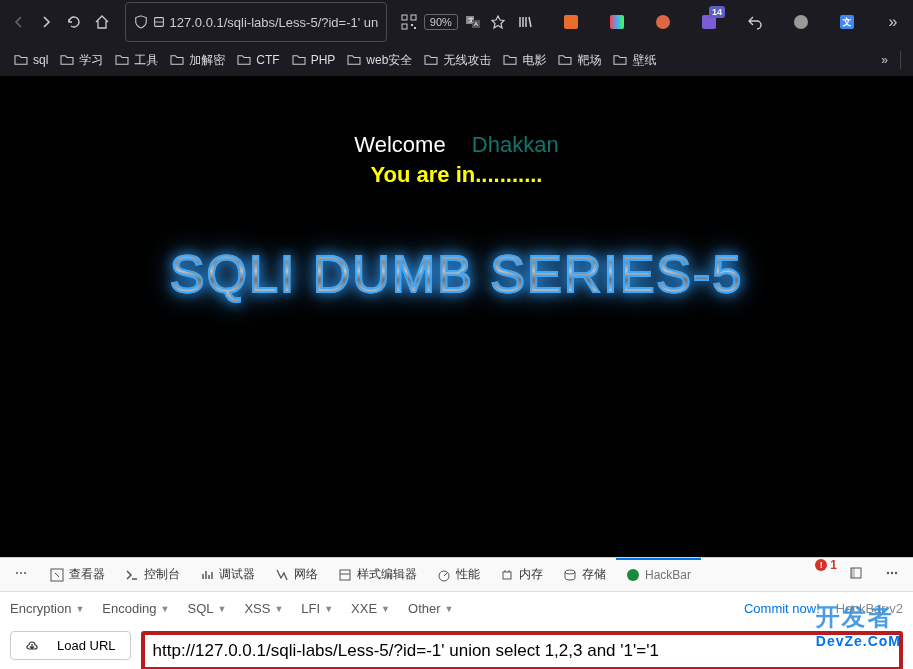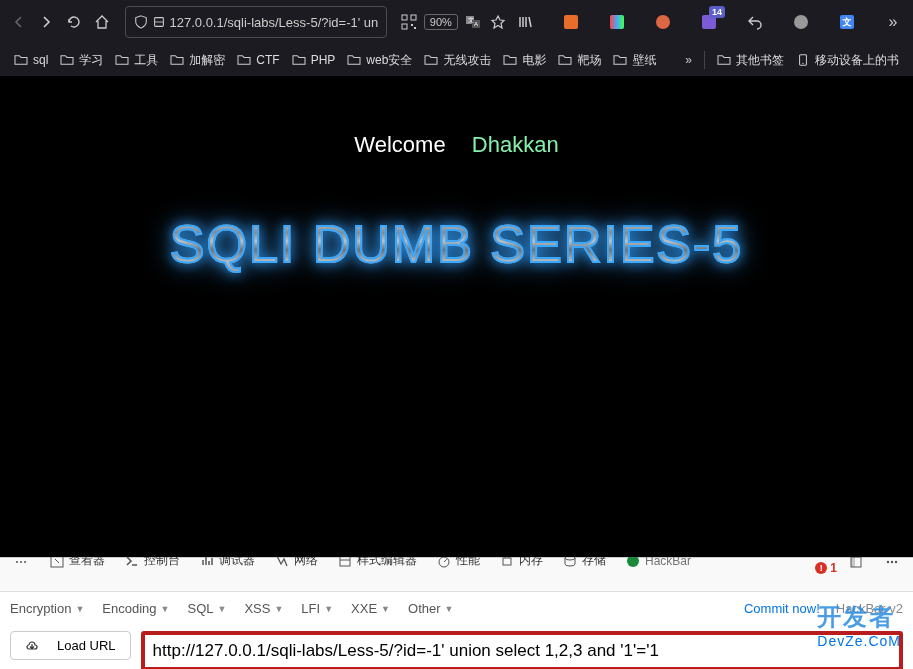--- a/index.html
+++ b/index.html
@@ -2,73 +2,73 @@
 <html><head>
 <meta charset="utf-8">
 <style>
 * { margin: 0; padding: 0; box-sizing: border-box; font-family: Arial, sans-serif; }
 body { width: 913px; height: 669px; background: #1c1b22; overflow: hidden; display: flex; flex-direction: column; }
 
 
 .browser-bar { background: #1c1b22; height: 44px; display: flex; align-items: center; padding: 0 8px; gap: 6px; }
 .nav-btn { width: 28px; height: 28px; display: flex; align-items: center; justify-content: center; color: #ccc; border-radius: 4px; cursor: pointer; }
 .nav-btn.disabled { color: #666; }
-.url-bar { flex: 1; background: #1c1b22; border: 1px solid #4a4a4f; border-radius: 4px; height: 32px; display: flex; align-items: center; padding: 8px 8px; gap: 4px; margin: 0 6px; max-width: 330px; }
+.url-bar { flex: 1; background: #1c1b22; border: 1px solid #4a4a4f; border-radius: 4px; height: 40px; display: flex; align-items: center; padding: 8px 8px; gap: 4px; margin: 0 6px; max-width: 330px; }
 .url-text { color: #ccc; font-size: 13px; white-space: nowrap; overflow: hidden; }
 .toolbar-icons { display: flex; align-items: center; gap: 22px; margin-left: auto; }
 .tb-icon { width: 24px; height: 24px; display: flex; align-items: center; justify-content: center; color: #ccc; cursor: pointer; position: relative; }
 .badge { position: absolute; top: -4px; right: -4px; background: #5b5fc7; color: #fff; font-size: 9px; padding: 1px 3px; border-radius: 3px; font-weight: bold; }
 .zoom-box { border: 1px solid #666; color: #ccc; font-size: 11px; padding: 1px 5px; border-radius: 3px; }
 
 
 .bookmarks-bar { background: #1c1b22; height: 32px; display: flex; align-items: center; padding: 0 8px; gap: 2px; }
 .bookmark { display: flex; align-items: center; gap: 5px; color: #ddd; font-size: 12px; padding: 4px 6px; border-radius: 4px; cursor: pointer; white-space: nowrap; }
 .folder-icon { width: 14px; height: 12px; }
 .bm-spacer { flex: 1; }
 .bm-divider { width: 1px; height: 18px; background: #444; margin: 0 4px; }
 
 
 .page { flex: 1; background: #000; position: relative; overflow: hidden; }
 .welcome { text-align: center; margin-top: 56px; }
 .welcome-line1 { font-size: 22px; }
 .welcome-w { color: #fff; }
-.welcome-d { color: #86efac; margin-left: 20px;}
+.welcome-d { color: #0f766e; margin-left: 20px;}
 .welcome-line2 { color: #ffff00; font-size: 22px; font-weight: bold; margin-top: 4px; }
 .banner { margin-top: 56px; text-align: center; }
 .banner-text { font-size: 52px; font-weight: 400; letter-spacing: 2px;
   background: linear-gradient(180deg, #e0e0e0 0%, #b8b8b8 15%, #888 30%, #c0c0c0 45%, #707070 60%, #bbb 80%, #999 100%);
   -webkit-background-clip: text; background-clip: text; -webkit-text-fill-color: transparent;
   -webkit-text-stroke: 2px #3aa8ff;
   filter: drop-shadow(0 0 6px #2b8de0) drop-shadow(0 0 12px rgba(50,150,240,0.6));
   font-family: Impact, 'Arial Black', sans-serif;
 }
 
 
-.devtools-tabs { background: #f9f9fa; border-top: 1px solid #ccc; height: 34px; display: flex; align-items: flex-end; padding: 16px 4px; gap: 2px; font-size: 12px; color: #333; }
+.devtools-tabs { background: #f9f9fa; border-top: 1px solid #ccc; height: 34px; display: flex; align-items: flex-start; padding: 0 4px; gap: 2px; font-size: 12px; color: #333; }
 .dt-tab { display: flex; align-items: center; gap: 5px; padding: 6px 10px; cursor: pointer; border-top: 2px solid transparent; }
 .dt-tab.active { border-top: 2px solid #0074e8; color: #737373; }
 .dt-icon { width: 14px; height: 14px; }
 .dt-spacer { flex: 1; }
 .dt-err { color: #d93025; font-weight: bold; display: flex; align-items: center; gap: 3px; }
 
 
 .hackbar-menu { background: #ffffff; border-top: 1px solid #ddd; height: 34px; display: flex; align-items: center; padding: 0 10px; gap: 16px; font-size: 13px; color: #555; }
 .hb-item { display: flex; align-items: center; gap: 4px; cursor: pointer; }
 .hb-caret { font-size: 9px; color: #888; }
 .hb-spacer { flex: 1; }
 .hb-commit { color: #0074e8; cursor: pointer; }
 .hb-version { color: #888; }
 
 
 .hackbar-row { background: #fff; height: 44px; display: flex; align-items: flex-start; padding: 6px 10px; gap: 10px; }
 .hb-btn { border: 1px solid #ccc; background: #fff; padding: 6px 14px; border-radius: 4px; font-size: 13px; display: flex; align-items: center; gap: 18px; cursor: pointer; }
 .hb-input { flex: 1; border: 4px solid #b91c1c; border-radius: 3px; padding: 6px 8px; font-size: 17px; position: relative; }
 .watermark { position: absolute; right: 12px; bottom: 20px; pointer-events: none; }
 .watermark-cn { color: #2b8de0; font-size: 24px; font-weight: bold; opacity: 0.85; letter-spacing: 2px; }
-.watermark-en { color: #0074e8; font-size: 14px; font-weight: normal; letter-spacing: 1px; text-align: right; }
+.watermark-en { color: #0074e8; font-size: 14px; font-weight: bold; letter-spacing: 1px; text-align: right; }
 
 svg { display: block; }
 </style>
 </head>
 <body>
 
 <div class="browser-bar">
   <div class="nav-btn disabled">
     <svg width="16" height="16" viewBox="0 0 16 16">
         <path d="M10 3 L5 8 L10 13" stroke="currentColor" stroke-width="1.6" fill="none"></path>
@@ -231,43 +231,29 @@
           <path d="M1 2 H6 L8 4 H15 V12 H1 Z" fill="none" stroke="#ccc" stroke-width="1.2"></path>
         </svg>
         <span>壁纸</span>
       </div>
     </div>
   <div class="bm-spacer"></div>
   <div class="bookmark">
     <span style="color:#ccc">»</span>
   </div>
   <div class="bm-divider"></div>
-  <div id="bm-right" style="display: flex;">
-      <div class="bookmark">
-        <svg class="folder-icon" viewBox="0 0 16 14">
-          <path d="M1 2 H6 L8 4 H15 V12 H1 Z" fill="none" stroke="#ccc" stroke-width="1.2"></path>
-        </svg>
-        <span>其他书签</span>
-      </div>
-      <div class="bookmark">
-        <svg class="folder-icon" viewBox="0 0 16 14">
-          <rect x="4" y="1" width="8" height="12" rx="1" fill="none" stroke="#ccc" stroke-width="1.2"></rect>
-          <circle cx="8" cy="11" r="0.8" fill="#ccc"></circle>
-        </svg>
-        <span>移动设备上的书</span>
-      </div>
-    </div>
 </div>
 
 <div class="page">
   <div class="welcome">
     <div class="welcome-line1">
       <span class="welcome-w">Welcome</span>
       <span class="welcome-d">Dhakkan</span>
     </div>
+    <div class="welcome-line2">You are in...........</div>
   </div>
   <div class="banner">
     <span class="banner-text">SQLI DUMB SERIES-5</span>
   </div>
 </div>
 
 <div class="devtools-tabs">
   <div class="dt-tab">
     <svg width="14" height="14" viewBox="0 0 14 14">
         <circle cx="3" cy="7" r="1" fill="#555"></circle>

